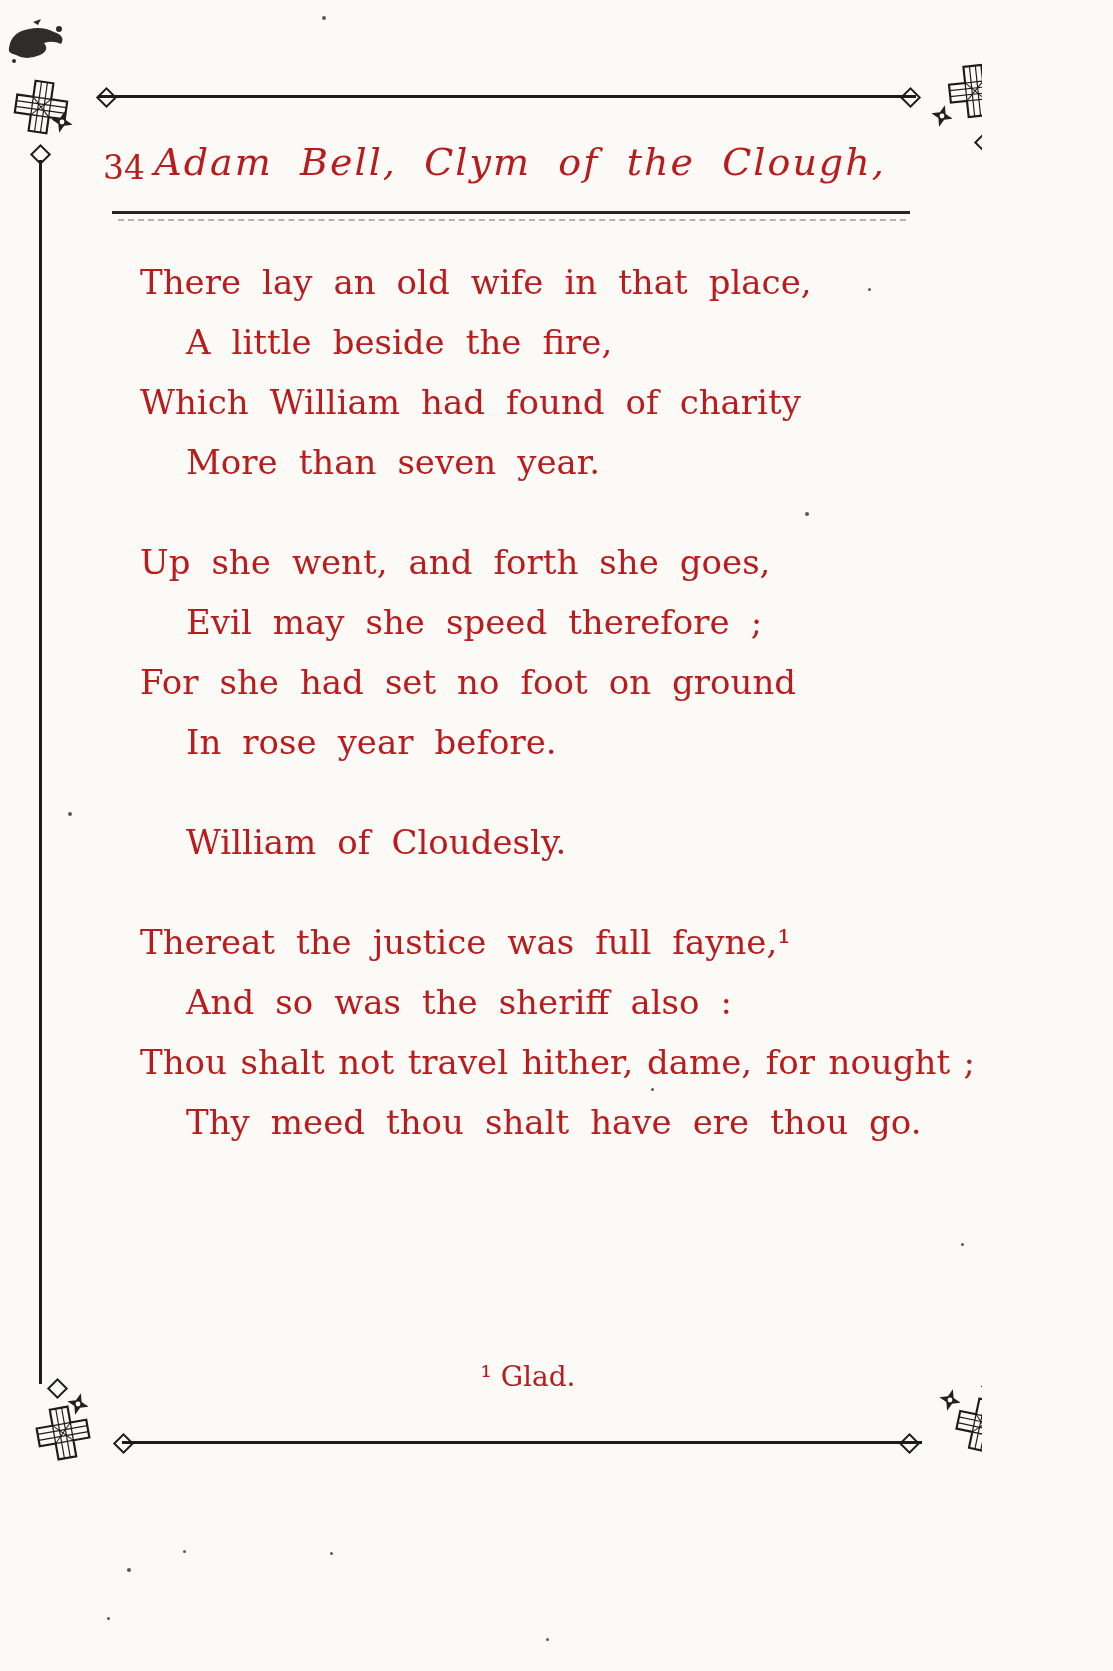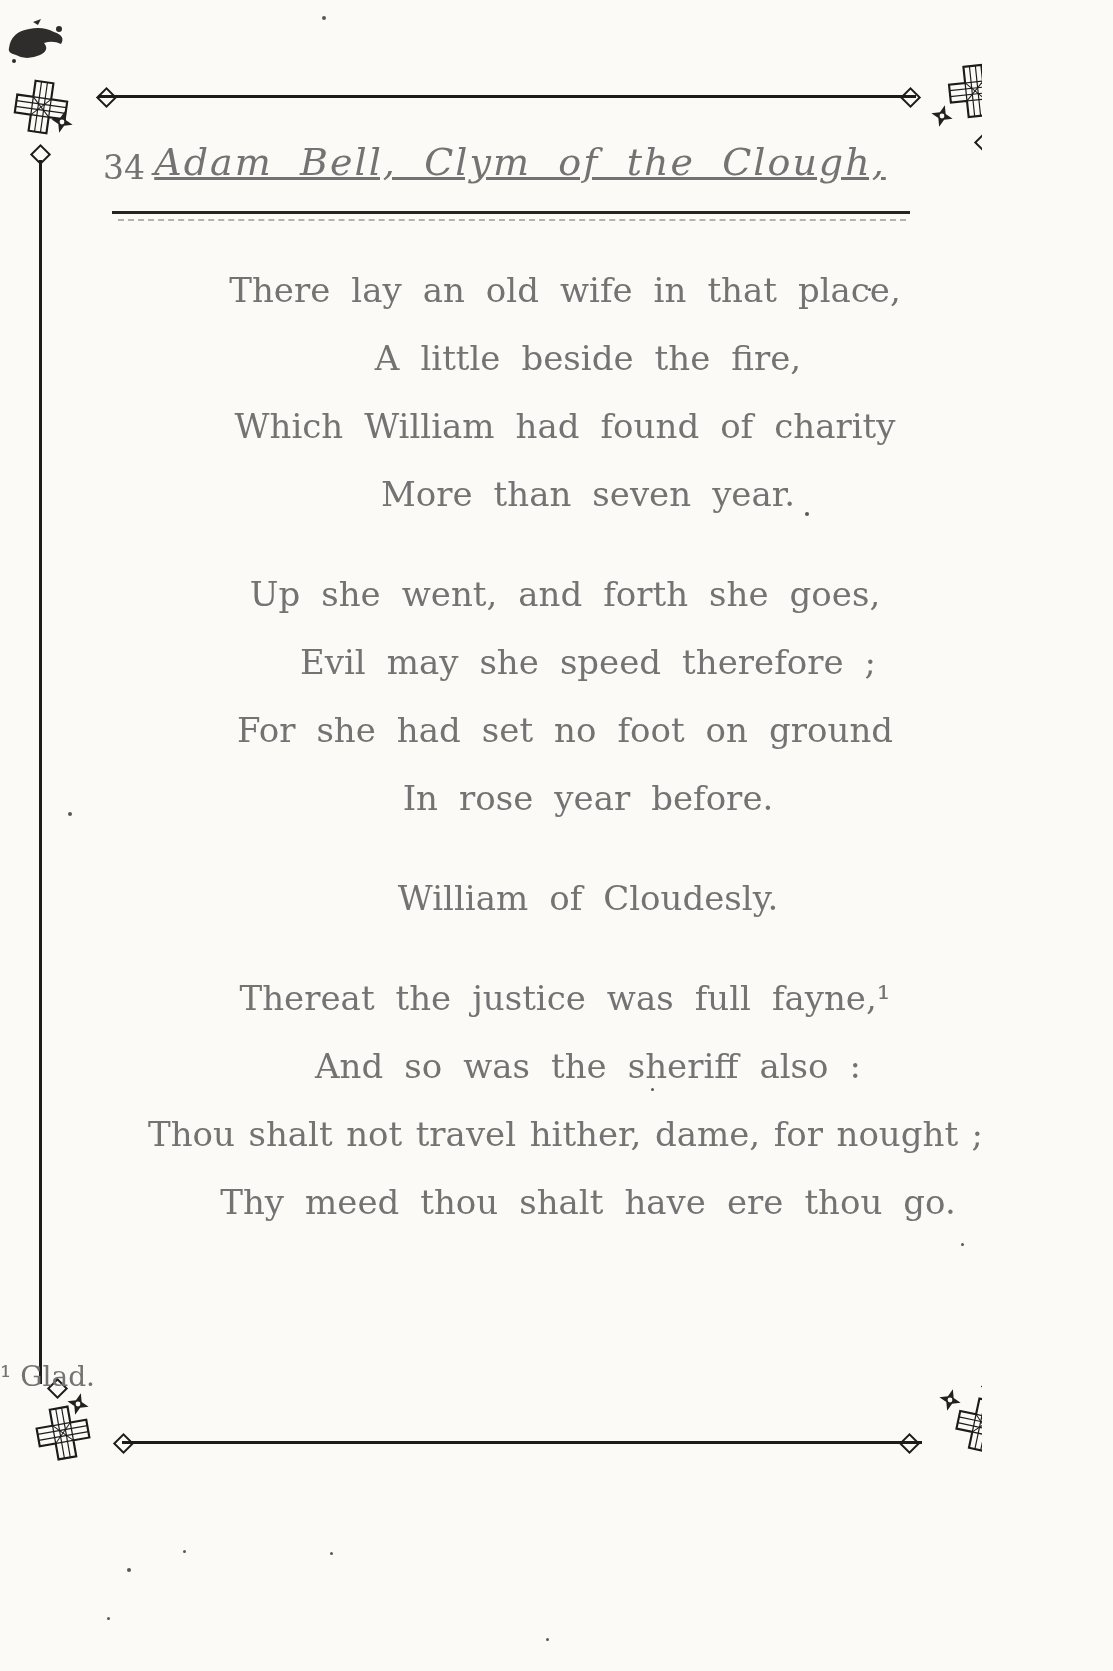--- a/index.html
+++ b/index.html
@@ -7,21 +7,21 @@
     padding: 0;
     background: #fbfaf7;
   }
   .page {
     position: relative;
     width: 982px;
     height: 1671px;
     background: #fbfaf7;
     overflow: hidden;
     font-family: "DejaVu Serif", "Liberation Serif", serif;
-    color: #737373;
+    color: #b91c1c;
   }
 
   
   .bline {
     position: absolute;
     background: #1d1c1b;
   }
   .rule-top    { left: 98px;  top: 95px;   width: 818px; height: 3px; }
   .rule-bottom { left: 122px; top: 1441px; width: 800px; height: 3px; }
   .rule-left   { left: 39px;  top: 160px;  width: 3px;   height: 1224px; }
@@ -71,45 +71,44 @@
   .running-header {
     position: absolute;
     left: 150px; top: 140px;
     width: 740px;
     text-align: center;
     font-style: italic;
     font-size: 38px;
     letter-spacing: 2px;
     word-spacing: 0.35em;
     white-space: nowrap;
-    text-decoration: underline;
   }
 
   .poem {
     position: absolute;
     left: 140px; top: 252px;
     width: 850px;
   }
   .stanza { margin: 0 0 40px 0; }
   .line {
-    margin: 8px;
+    margin: 0;
     height: 60px;
     line-height: 60px;
     font-size: 34px;
     word-spacing: 0.30em;
     white-space: nowrap;
-    text-align: center;
   }
   .indent { padding-left: 46px; }
   .tight  { word-spacing: 0.08em; }
 
   .footnote {
     position: absolute;
     left: 0; top: 1360px;
     width: 1056px;
+    text-align: center;
     font-size: 28px;
   }
 
   
   .ink-blot {
     position: absolute;
     left: 3px; top: 16px;
     width: 74px; height: 56px;
   }
   .speck {

